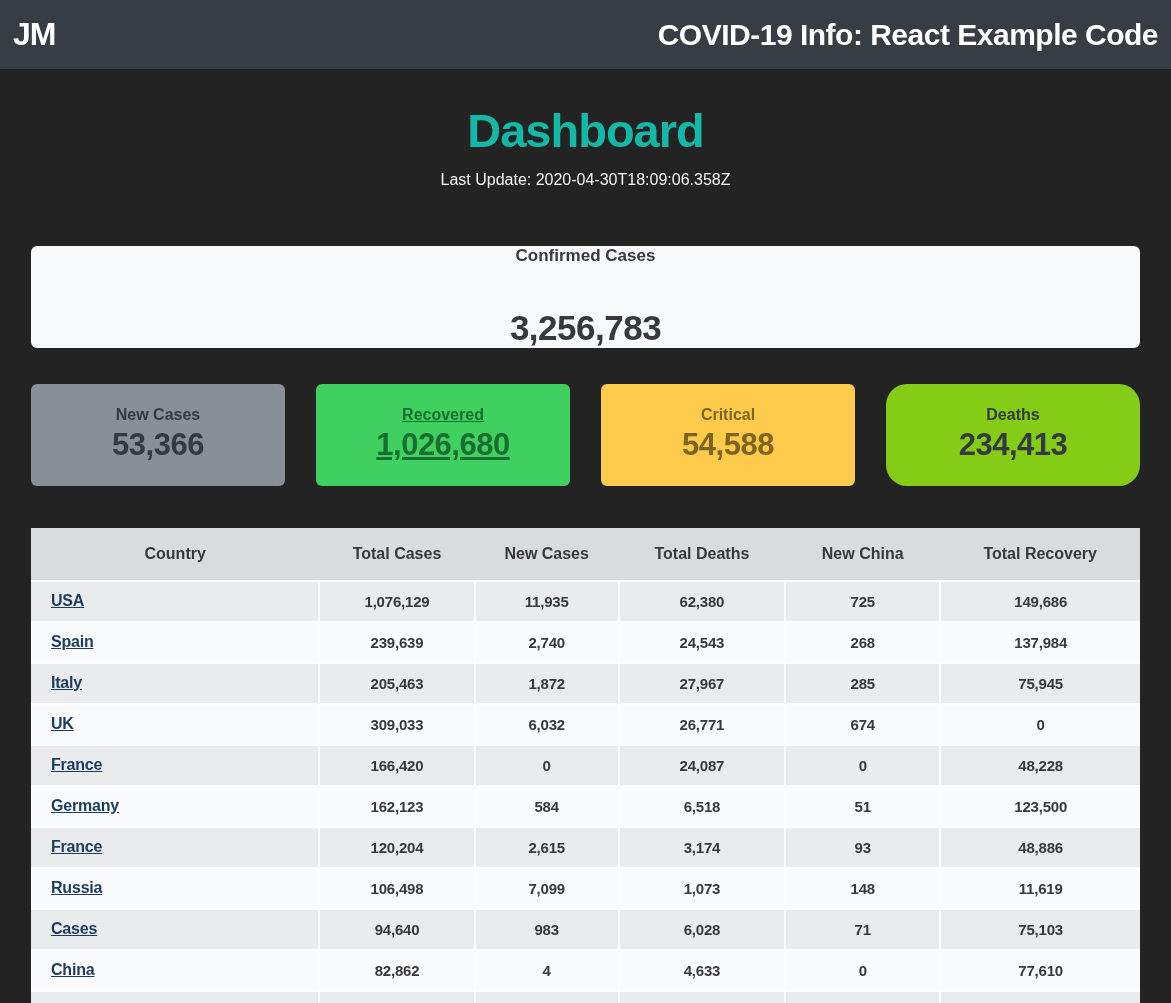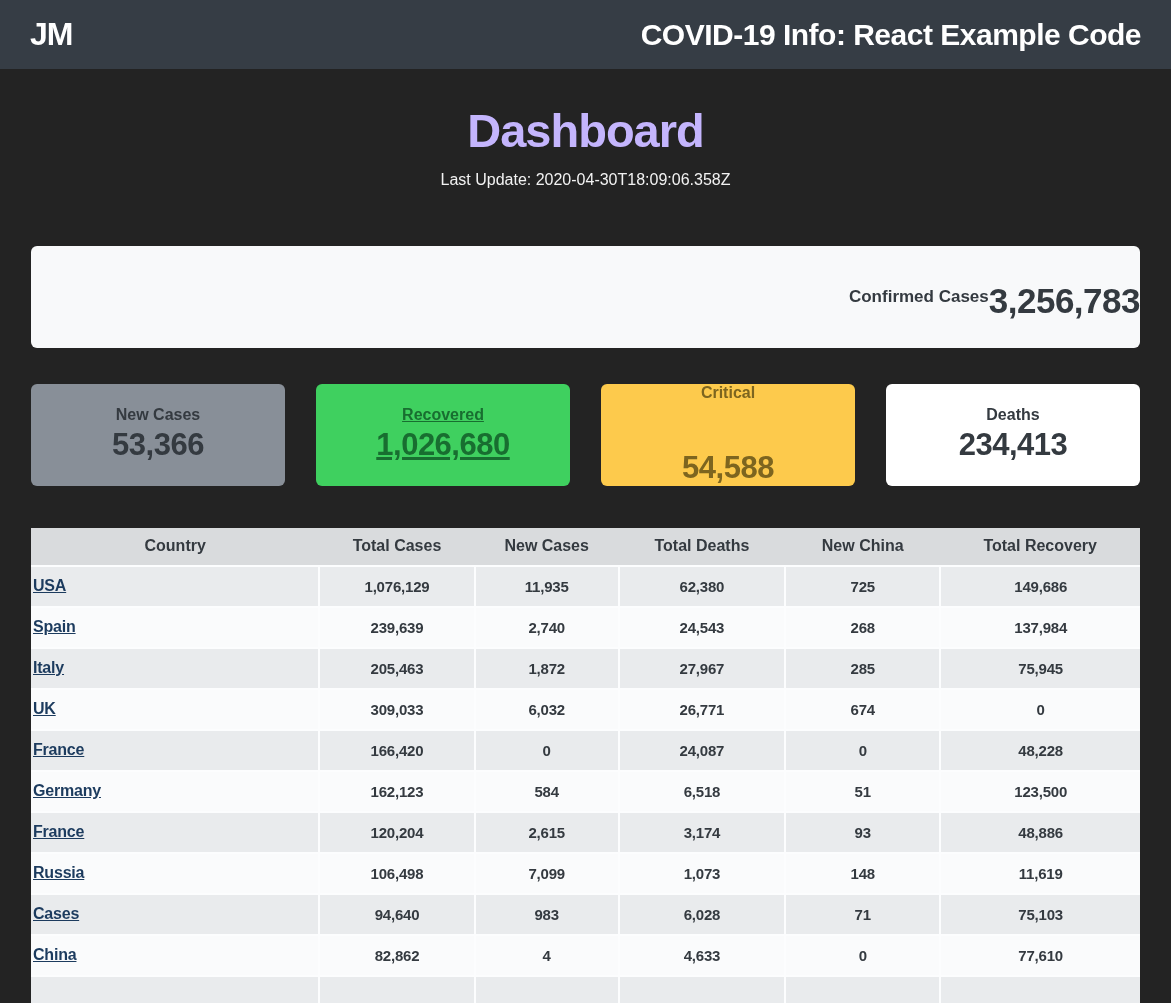--- a/index.html
+++ b/index.html
@@ -6,67 +6,67 @@
   html,body { width:1171px; height:1003px; overflow:hidden; }
   body {
     background:#232323;
     font-family:"Liberation Sans", sans-serif;
     -webkit-font-smoothing:antialiased;
   }
   
   .navbar {
     height:69px; background:#363d45;
     display:flex; align-items:center; justify-content:space-between;
-    padding:0 30px;
+    padding:0 13px;
   }
   .brand {
     color:#fff; font-size:32px; font-weight:700; letter-spacing:-1px;
     text-decoration:none; cursor:pointer;
   }
   .nav-title {
     color:#fff; font-size:30px; font-weight:700; letter-spacing:-0.5px;
   }
   
   .page-header { text-align:center; margin-top:36px; }
   .page-title {
-    color:#c4b5fd; font-size:47px; font-weight:700; letter-spacing:-1px; line-height:1.1;
+    color:#14b8a6; font-size:47px; font-weight:700; letter-spacing:-1px; line-height:1.1;
   }
   .last-update {
     color:#f2f2f2; font-size:16px; margin-top:14px; font-weight:400;
   }
   
   .content { margin:0 31px; }
   .confirmed-card {
     margin-top:57px; height:102px; background:#f8f9fa; border-radius:6px;
-    display:flex; flex-direction:row; align-items:center; justify-content:flex-end;
+    display:flex; flex-direction:column; align-items:center; justify-content:space-between;
     color:#343a40;
   }
   .confirmed-label { font-size:17px; font-weight:700; }
   .confirmed-value { font-size:35px; font-weight:700; letter-spacing:-0.5px; margin-top:8px; }
   .stat-row { display:flex; gap:31px; margin-top:36px; }
   .stat-card {
     flex:1; height:102px; border-radius:6px;
     display:flex; flex-direction:column; align-items:center; justify-content:center;
   }
   .stat-label { font-size:16px; font-weight:700; }
   .stat-value { font-size:31px; font-weight:700; letter-spacing:-0.5px; margin-top:3px; }
   
   table {
     width:100%; margin-top:42px; border-collapse:collapse; table-layout:fixed;
   }
   thead th {
     background:#d9dbdd; color:#343a40; font-size:16px; font-weight:700;
-    height:38px; text-align:center; padding:0 6px;
+    height:53px; text-align:center; padding:0 6px;
   }
   tbody td {
     height:41px; text-align:center; font-size:15px; font-weight:700;
     color:#343a40; letter-spacing:-0.2px;
     border-top:2px solid #fcfdfe; border-left:2px solid #fcfdfe;
   }
-  tbody td:first-child { border-left:none; text-align:left; padding-left:2px; }
+  tbody td:first-child { border-left:none; text-align:left; padding-left:20px; }
   tbody tr:nth-child(odd)  { background:#e9ebed; }
   tbody tr:nth-child(even) { background:#fafbfc; }
   tbody a {
     color:#1c3b5e; font-weight:700; font-size:16px; text-decoration:underline; cursor:pointer;
   }
 </style>
 </head>
 <body>
 
 <nav class="navbar">
@@ -88,25 +88,25 @@
 
   <div class="stat-row">
     <div class="stat-card" style="background: rgb(136, 143, 152); color: rgb(52, 58, 64);">
       <div class="stat-label">New Cases</div>
       <div class="stat-value">53,366</div>
     </div>
     <div class="stat-card" style="background: rgb(63, 208, 95); color: rgb(24, 110, 48); text-decoration: underline;">
       <div class="stat-label">Recovered</div>
       <div class="stat-value">1,026,680</div>
     </div>
-    <div class="stat-card" style="background: rgb(253, 202, 76); color: rgb(125, 101, 31); justify-content: space-between;">
+    <div class="stat-card" style="background: rgb(253, 202, 76); color: rgb(125, 101, 31);">
       <div class="stat-label">Critical</div>
       <div class="stat-value">54,588</div>
     </div>
-    <div class="stat-card" style="background: #ffffff; color: rgb(52, 58, 64);">
+    <div class="stat-card" style="background: #84cc16; color: rgb(52, 58, 64); border-radius: 21px;">
       <div class="stat-label">Deaths</div>
       <div class="stat-value">234,413</div>
     </div>
   </div>
 
   <table>
     <colgroup>
       <col style="width:26%">
         <col style="width:14%">
         <col style="width:13%">

